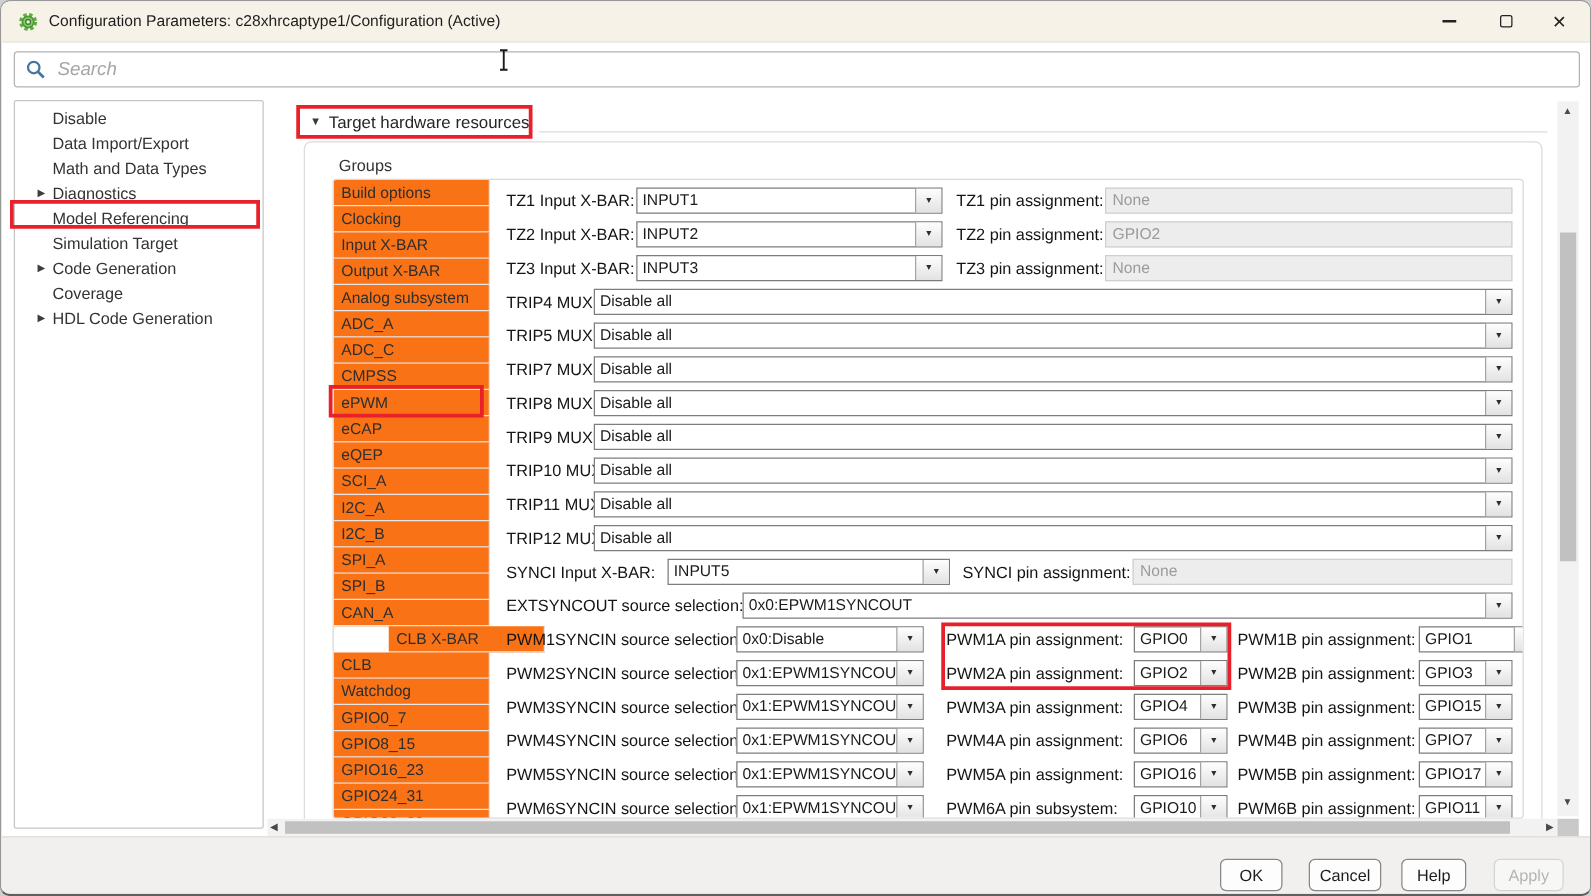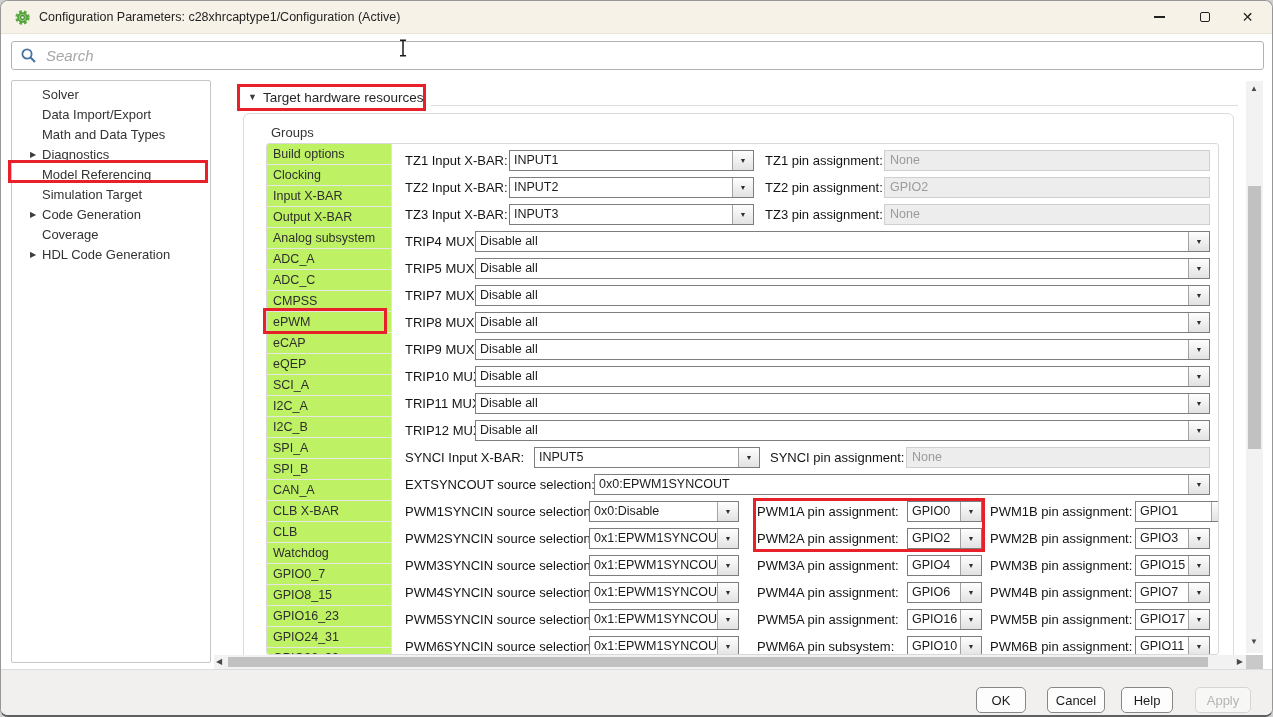--- a/index.html
+++ b/index.html
@@ -34,21 +34,21 @@
   
   .sec-arrow{position:absolute;left:247px;top:91px;font-size:9px;color:#3a3a3a;}
   .sec-title{position:absolute;left:262px;top:89px;font-size:13.5px;color:#262626;white-space:nowrap;}
   .sec-rule{position:absolute;left:430px;top:104px;width:807px;height:1px;background:#dcdcdc;}
   
   .card{position:absolute;left:242px;top:112px;width:991px;height:557px;border:1px solid #dbdbdb;border-radius:6px;
         background:#fff;box-sizing:border-box;}
   .groups-title{position:absolute;left:270px;top:124px;font-size:13px;color:#333;}
   .inner{position:absolute;left:265px;top:142px;width:953px;height:512px;border:1px solid #d9d9d9;border-radius:3px;
          background:#fff;box-sizing:border-box;overflow:hidden;}
-  .grp-cell{position:absolute;left:0;width:125px;height:21px;box-sizing:border-box;background:#bef264;
+  .grp-cell{position:absolute;left:0;width:125px;height:21px;box-sizing:border-box;background:#f97316;
             border-right:1px solid #e2e2e2;border-bottom:1px solid #e6e6e6;font-size:12.5px;color:#2e2e2e;
             line-height:20px;padding-left:6px;white-space:nowrap;overflow:hidden;}
   .prow{position:absolute;left:0;right:0;height:25px;}
   .param-label{position:absolute;top:0;height:25px;line-height:25px;font-size:13px;color:#141414;white-space:nowrap;}
   .combo{position:absolute;top:2px;height:21px;border:1px solid #7d7d7d;background:#fff;box-sizing:border-box;
          display:flex;cursor:default;}
   .cv{flex:1;font-size:12.5px;line-height:19px;padding-left:4px;color:#1c1c1c;white-space:nowrap;overflow:hidden;}
   .cb{width:20px;border-left:1px solid #a3a3a3;background:linear-gradient(#fefefe,#e2e2e2);
       display:flex;align-items:center;justify-content:center;font-size:7px;color:#2e2e2e;}
   .dfield{position:absolute;top:2px;height:21px;border:1px solid #cfcfcf;background:#ededed;box-sizing:border-box;
@@ -111,21 +111,21 @@
 
     <span class="ibeam">
       <svg width="10" height="18" viewBox="0 0 10 18">
         <path d="M2 1.2 h6 M5 1.2 v15.6 M2 16.8 h6" stroke="#1a1a1a" stroke-width="1.5" fill="none"></path>
       </svg>
     </span>
 
     <div class="sidebar">
         <div class="sb-item">
           <span class="sb-arrow"></span>
-          <span class="sb-label">Solver</span>
+          <span class="sb-label">Disable</span>
         </div>
         <div class="sb-item">
           <span class="sb-arrow"></span>
           <span class="sb-label">Data Import/Export</span>
         </div>
         <div class="sb-item">
           <span class="sb-arrow"></span>
           <span class="sb-label">Math and Data Types</span>
         </div>
         <div class="sb-item">
@@ -171,21 +171,21 @@
         <div class="grp-cell" style="top: 147px;">CMPSS</div>
         <div class="grp-cell" style="top: 168px;">ePWM</div>
         <div class="grp-cell" style="top: 189px;">eCAP</div>
         <div class="grp-cell" style="top: 210px;">eQEP</div>
         <div class="grp-cell" style="top: 231px;">SCI_A</div>
         <div class="grp-cell" style="top: 252px;">I2C_A</div>
         <div class="grp-cell" style="top: 273px;">I2C_B</div>
         <div class="grp-cell" style="top: 294px;">SPI_A</div>
         <div class="grp-cell" style="top: 315px;">SPI_B</div>
         <div class="grp-cell" style="top: 336px;">CAN_A</div>
-        <div class="grp-cell" style="top: 357px;">CLB X-BAR</div>
+        <div class="grp-cell" style="top: 357px; margin-left: 44px;">CLB X-BAR</div>
         <div class="grp-cell" style="top: 378px;">CLB</div>
         <div class="grp-cell" style="top: 399px;">Watchdog</div>
         <div class="grp-cell" style="top: 420px;">GPIO0_7</div>
         <div class="grp-cell" style="top: 441px;">GPIO8_15</div>
         <div class="grp-cell" style="top: 462px;">GPIO16_23</div>
         <div class="grp-cell" style="top: 483px;">GPIO24_31</div>
         <div class="grp-cell" style="top: 504px;">GPIO32_39</div>
         <div class="prow" style="top: 4px;">
           <span class="param-label" style="left: 138px;">TZ1 Input X-BAR:</span>
           <div class="combo" style="left: 242px; width: 245px;">

